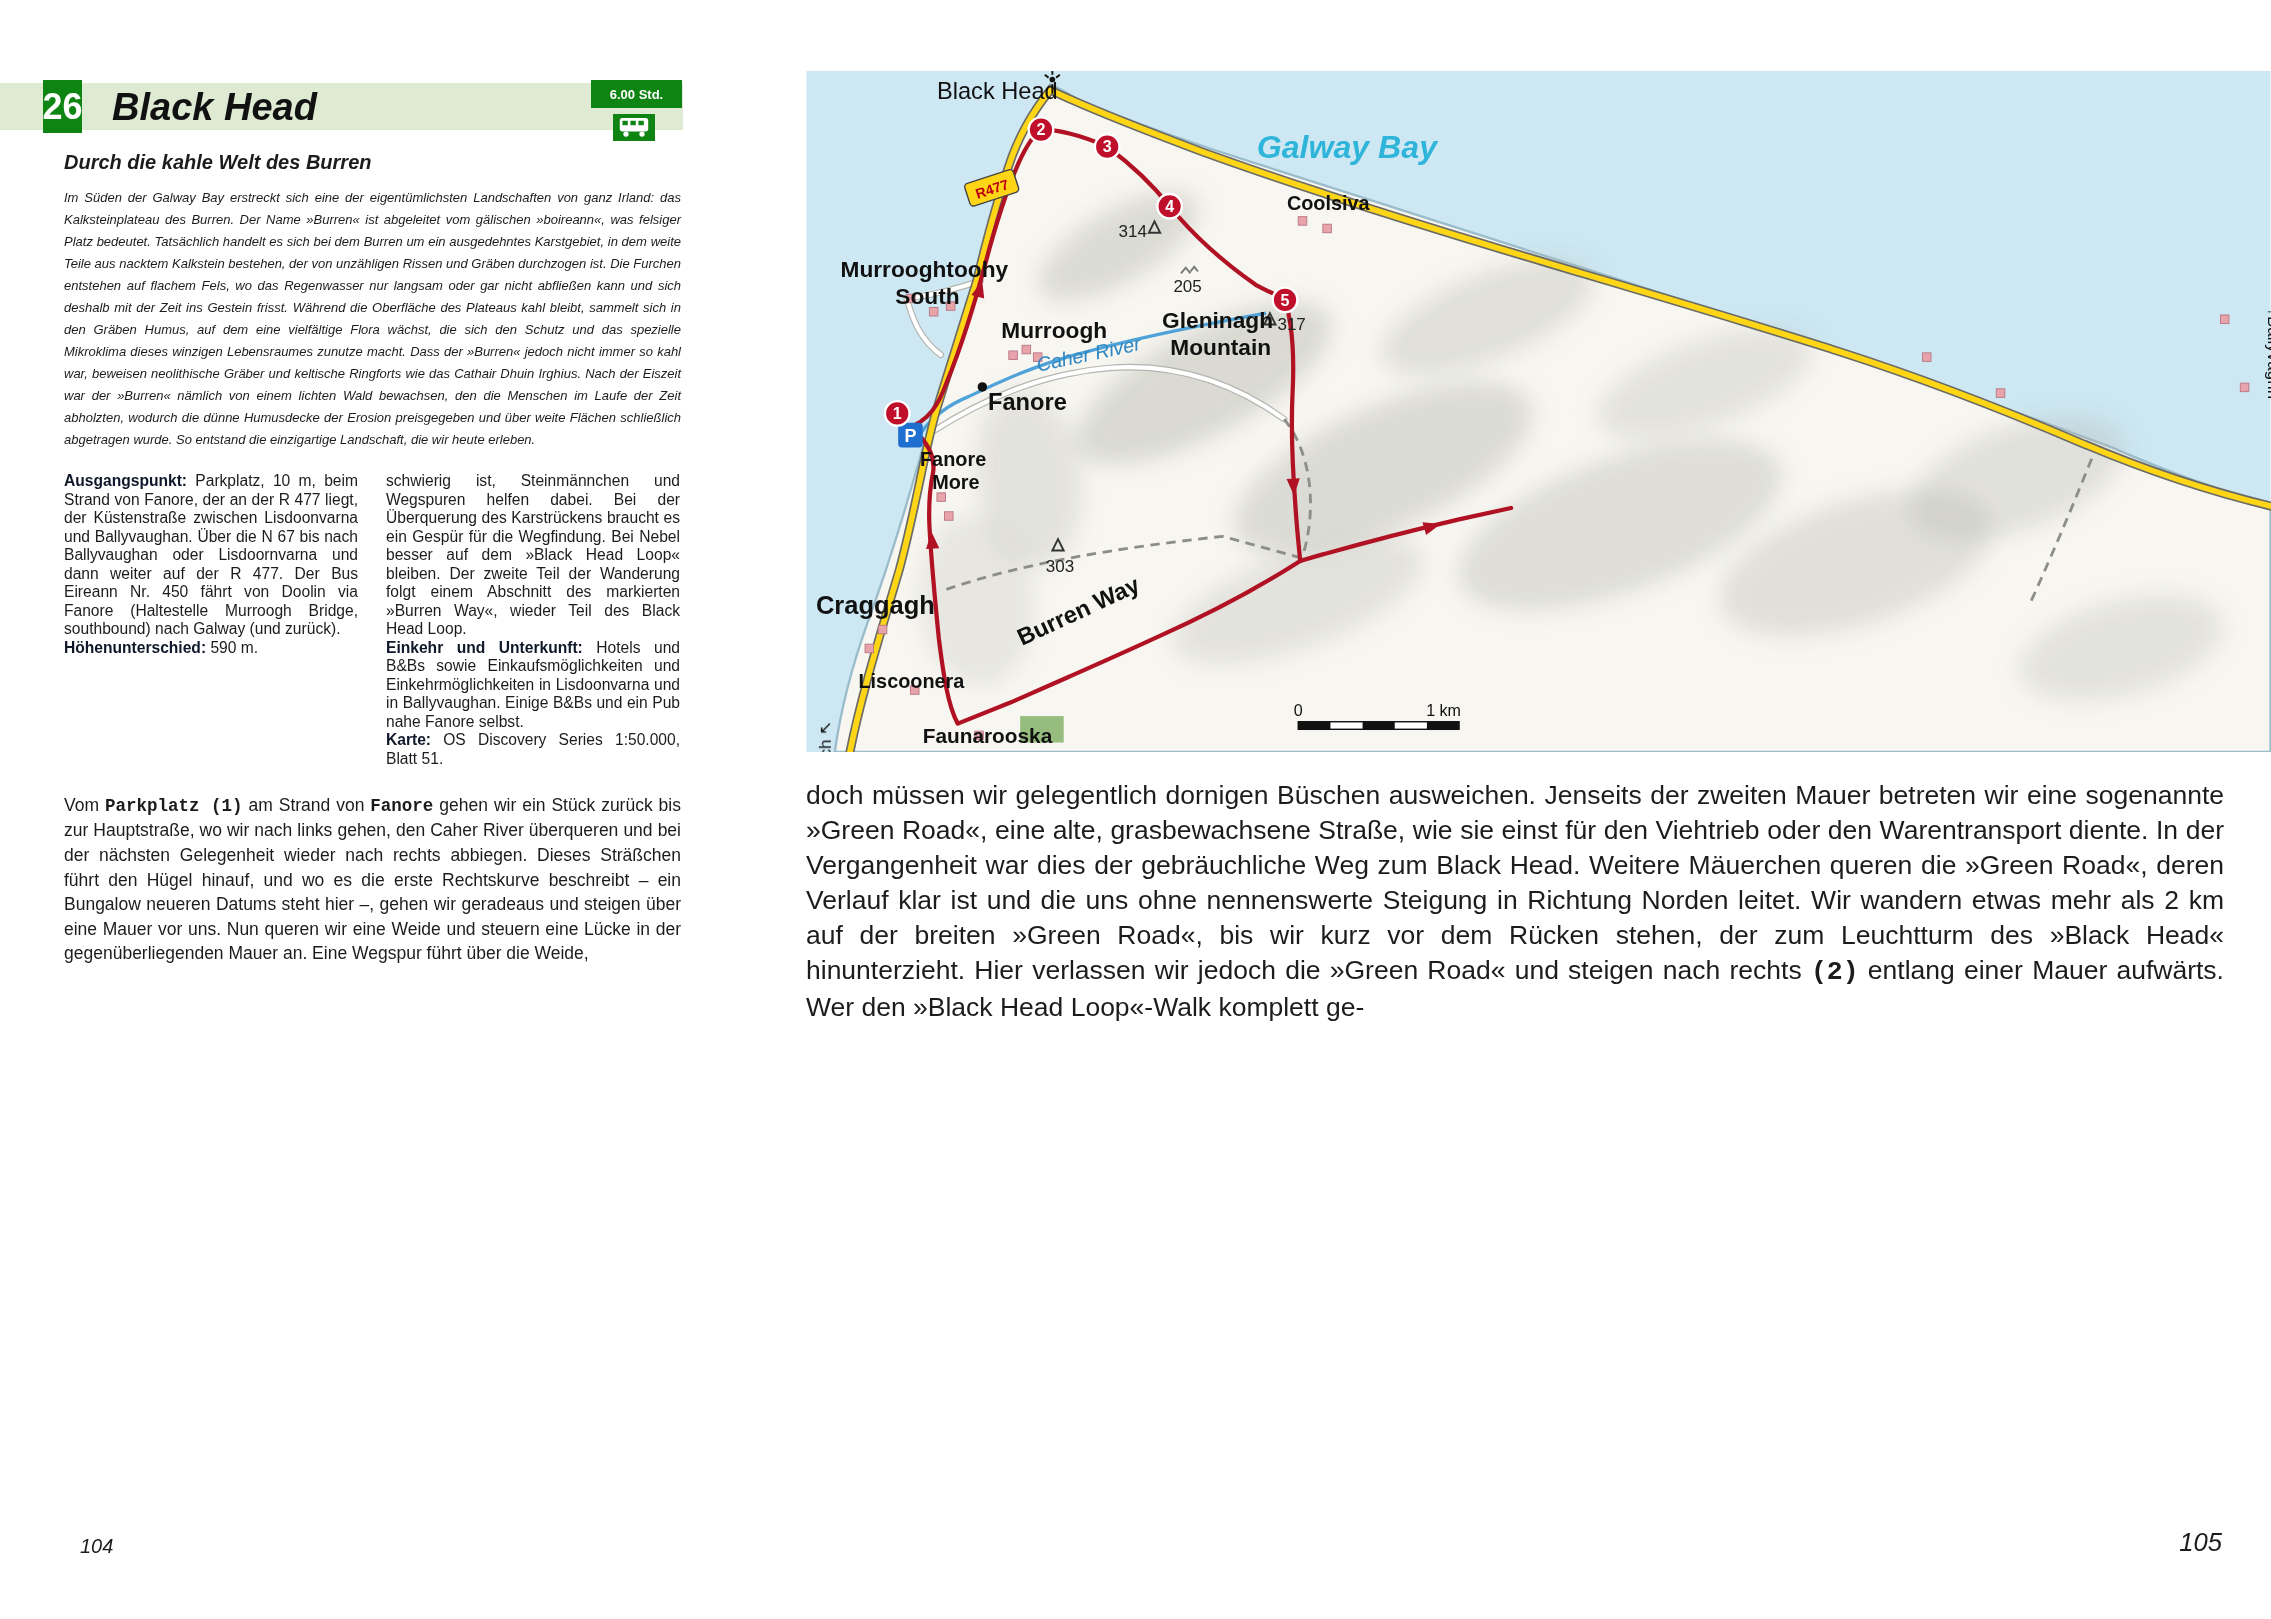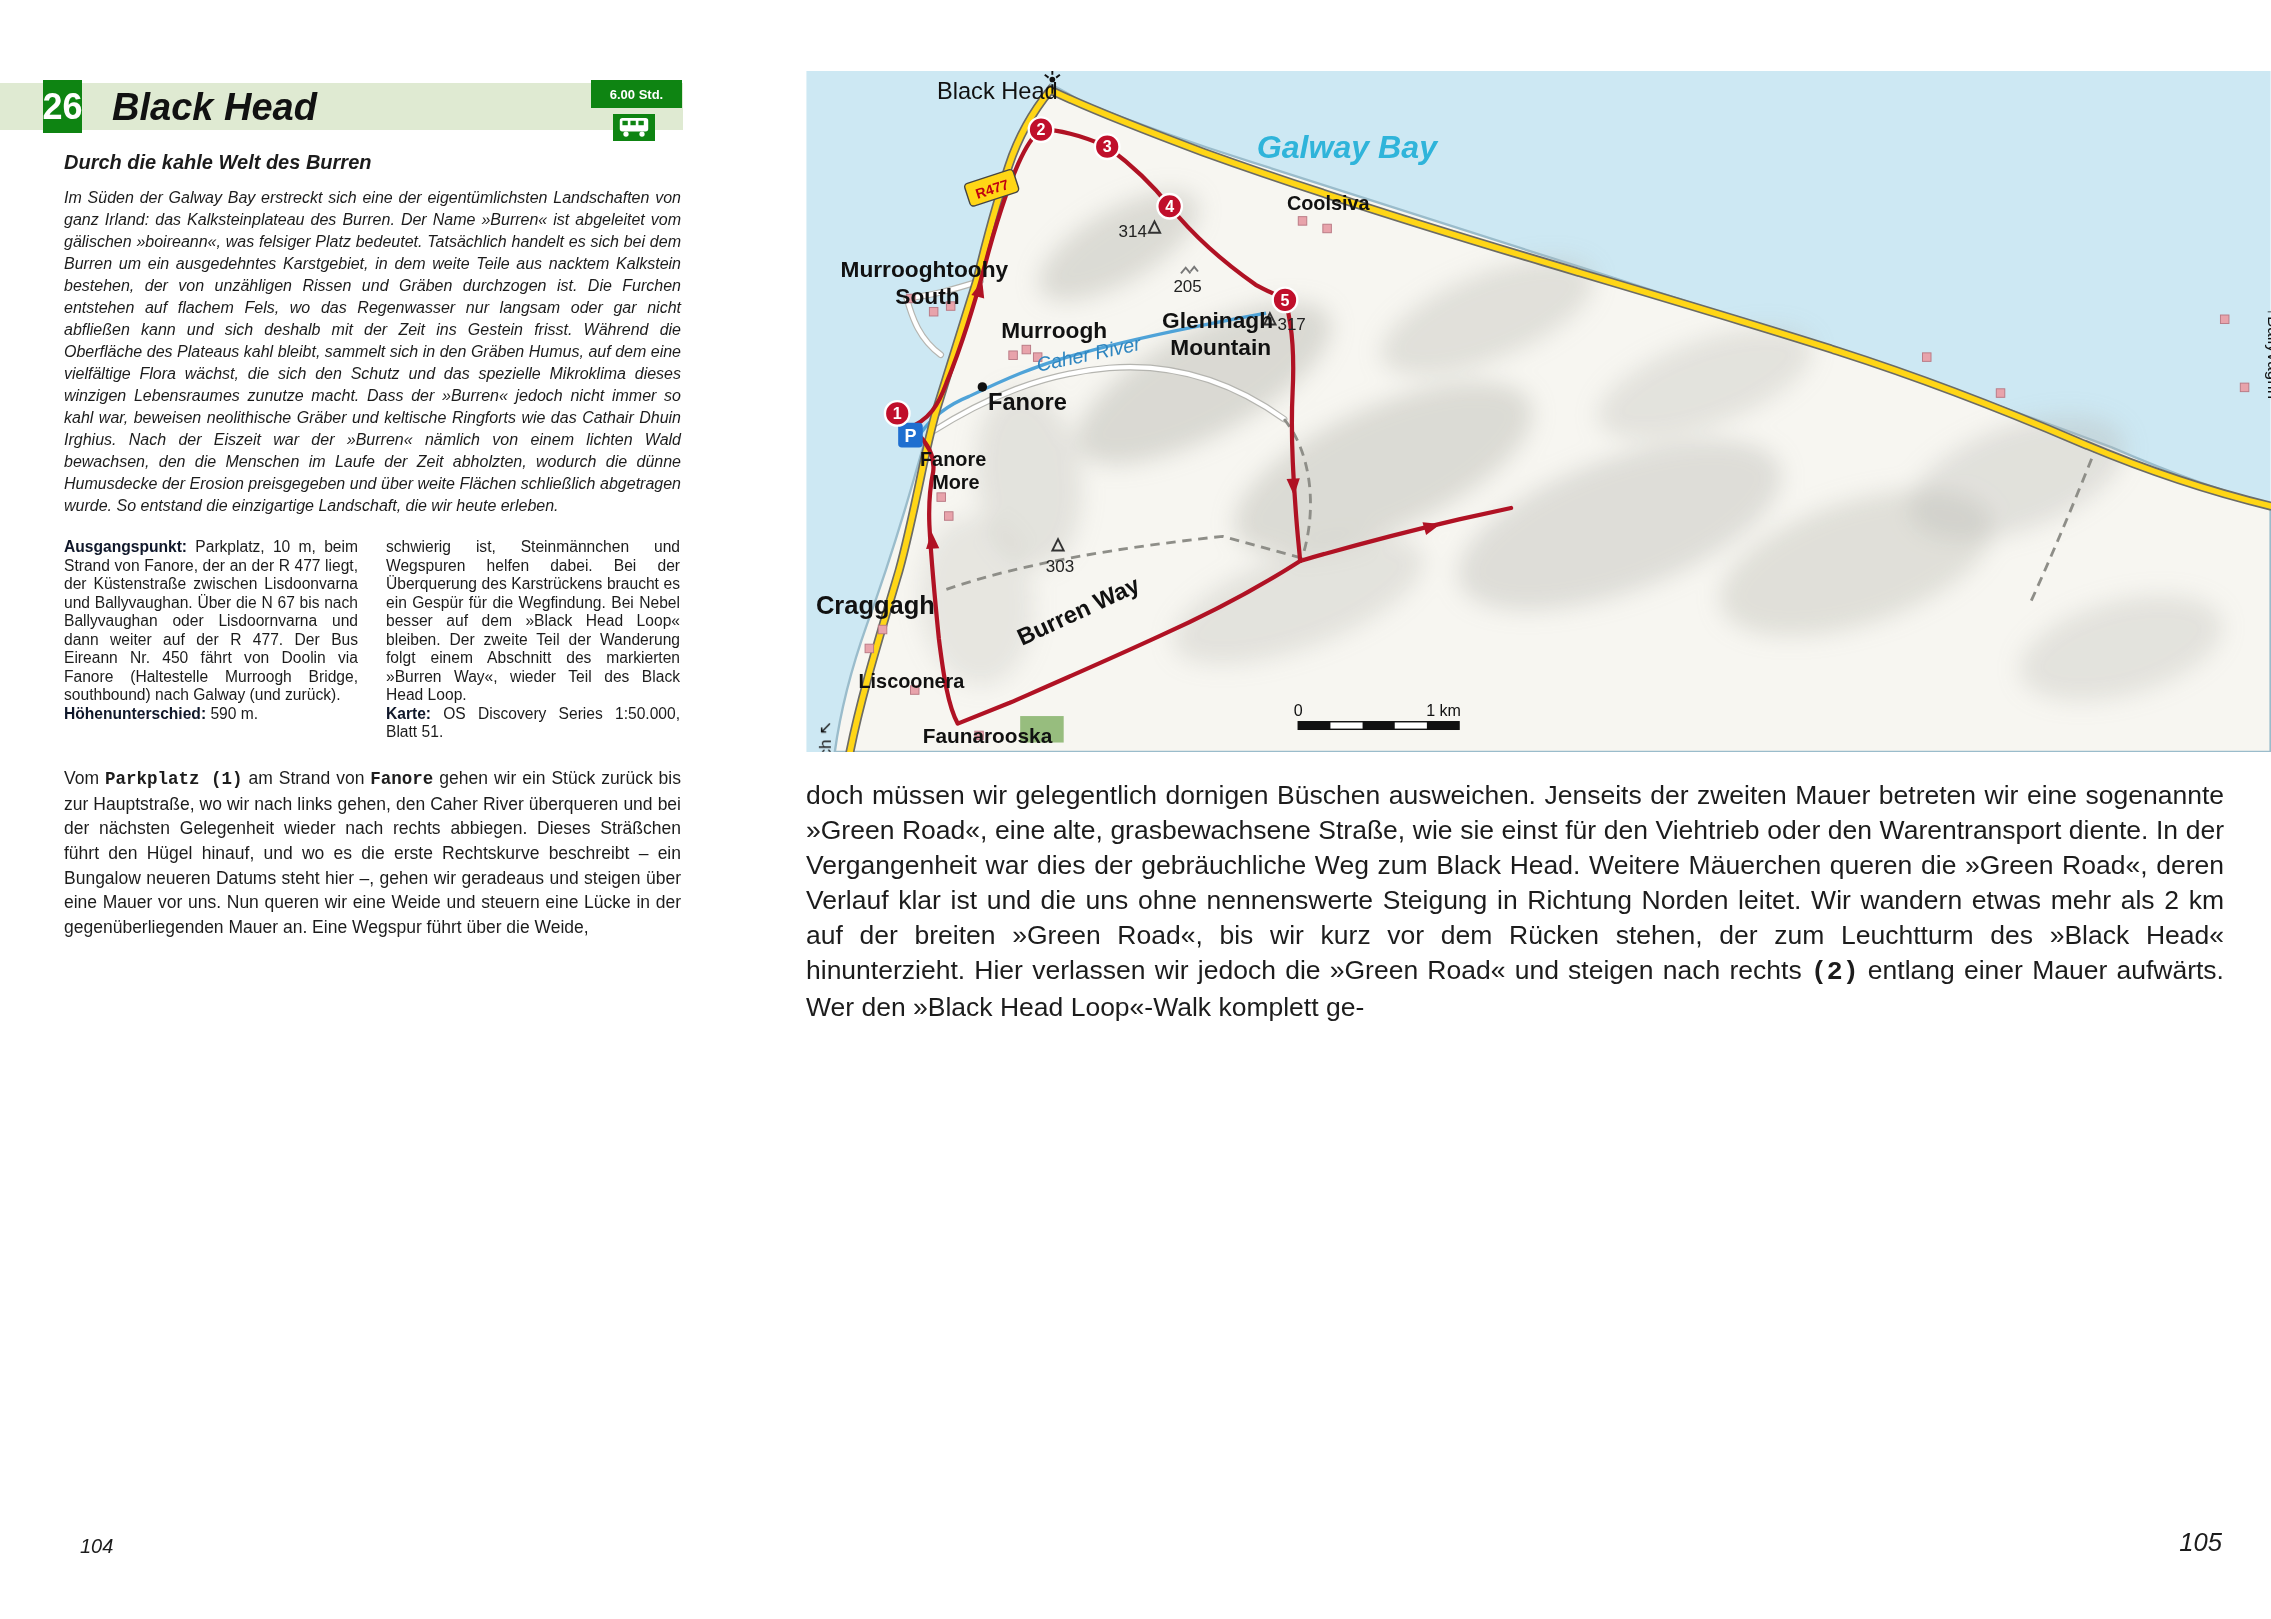--- a/index.html
+++ b/index.html
@@ -33,21 +33,21 @@
   }
   .bus-box {
     position:absolute; left:613px; top:31px; width:42px; height:26.5px;
     background:#0e8412; display:flex; align-items:center; justify-content:center;
   }
 
   
   .left-col { position:absolute; left:64px; top:151px; width:617px; }
   .subtitle { font-size:20px; font-weight:bold; font-style:italic; margin-bottom:13.2px; }
   .intro {
-    font-size:16px; font-style:italic; line-height:22px;
+    font-size:13px; font-style:italic; line-height:22px;
     text-align:justify; hyphens:auto; margin-bottom:21px;
   }
   .info-cols { display:flex; gap:28px; }
   .info-col { width:294px; font-size:15.6px; line-height:18.5px; text-align:justify; hyphens:auto; }
   .info-col p { margin:0; }
   .glabel { color:#0f172a; font-weight:bold; }
   .body-left {
     margin-top:24.6px; font-size:17.5px; line-height:24.6px;
     text-align:justify; hyphens:auto;
   }
@@ -106,20 +106,21 @@
     <div class="subtitle">Durch die kahle Welt des Burren</div>
     <p class="intro">Im Süden der Galway Bay erstreckt sich eine der eigentümlichsten Landschaften von ganz Irland: das Kalksteinplateau des Burren. Der Name »Burren« ist abgeleitet vom gälischen »boireann«, was felsiger Platz bedeutet. Tatsächlich handelt es sich bei dem Burren um ein ausgedehntes Karstgebiet, in dem weite Teile aus nacktem Kalkstein bestehen, der von unzähligen Rissen und Gräben durchzogen ist. Die Furchen entstehen auf flachem Fels, wo das Regenwasser nur langsam oder gar nicht abfließen kann und sich deshalb mit der Zeit ins Gestein frisst. Während die Oberfläche des Plateaus kahl bleibt, sammelt sich in den Gräben Humus, auf dem eine vielfältige Flora wächst, die sich den Schutz und das spezielle Mikroklima dieses winzigen Lebensraumes zunutze macht. Dass der »Burren« jedoch nicht immer so kahl war, beweisen neolithische Gräber und keltische Ringforts wie das Cathair Dhuin Irghius. Nach der Eiszeit war der »Burren« nämlich von einem lichten Wald bewachsen, den die Menschen im Laufe der Zeit abholzten, wodurch die dünne Humusdecke der Erosion preisgegeben und über weite Flächen schließlich abgetragen wurde. So entstand die einzigartige Landschaft, die wir heute erleben.</p>
 
     <div class="info-cols">
       <div class="info-col">
         <p><span class="glabel">Ausgangspunkt:</span><span> Parkplatz, 10 m, beim Strand von Fanore, der an der R 477 liegt, der Küstenstraße zwischen Lisdoonvarna und Ballyvaughan. Über die N 67 bis nach Ballyvaughan oder Lisdoornvarna und dann weiter auf der R 477. Der Bus Eireann Nr. 450 fährt von Doolin via Fanore (Haltestelle Murroogh Bridge, southbound) nach Galway (und zurück).</span></p>
         <p><span class="glabel">Höhenunterschied:</span><span> 590 m.</span></p>
       </div>
       <div class="info-col">
         <p><span class="glabel"></span><span>schwierig ist, Steinmännchen und Wegspuren helfen dabei. Bei der Überquerung des Karstrückens braucht es ein Gespür für die Wegfindung. Bei Nebel besser auf dem »Black Head Loop« bleiben. Der zweite Teil der Wanderung folgt einem Abschnitt des markierten »Burren Way«, wieder Teil des Black Head Loop.</span></p>
+        <p><span class="glabel">Einkehr und Unterkunft:</span><span> Hotels und B&amp;Bs sowie Einkaufsmöglichkeiten und Einkehrmöglichkeiten in Lisdoonvarna und in Ballyvaughan. Einige B&amp;Bs und ein Pub nahe Fanore selbst.</span></p>
         <p><span class="glabel">Karte:</span><span> OS Discovery Series 1:50.000, Blatt 51.</span></p>
       </div>
     </div>
 
     <p class="body-left"><span>Vom </span><span class="b">Parkplatz (1)</span><span> am Strand von </span><span class="b">Fanore</span><span> gehen wir ein Stück zurück bis zur Hauptstraße, wo wir nach links gehen, den Caher River überqueren und bei der nächsten Gelegenheit wieder nach rechts abbiegen. Dieses Sträßchen führt den Hügel hinauf, und wo es die erste Rechtskurve beschreibt – ein Bungalow neueren Datums steht hier –, gehen wir geradeaus und steigen über eine Mauer vor uns. Nun queren wir eine Weide und steuern eine Lücke in der gegenüberliegenden Mauer an. Eine Wegspur führt über die Weide,</span></p>
   </div>
 
   <div class="pagenum-left">104</div>
 
   <div class="map-wrap">

